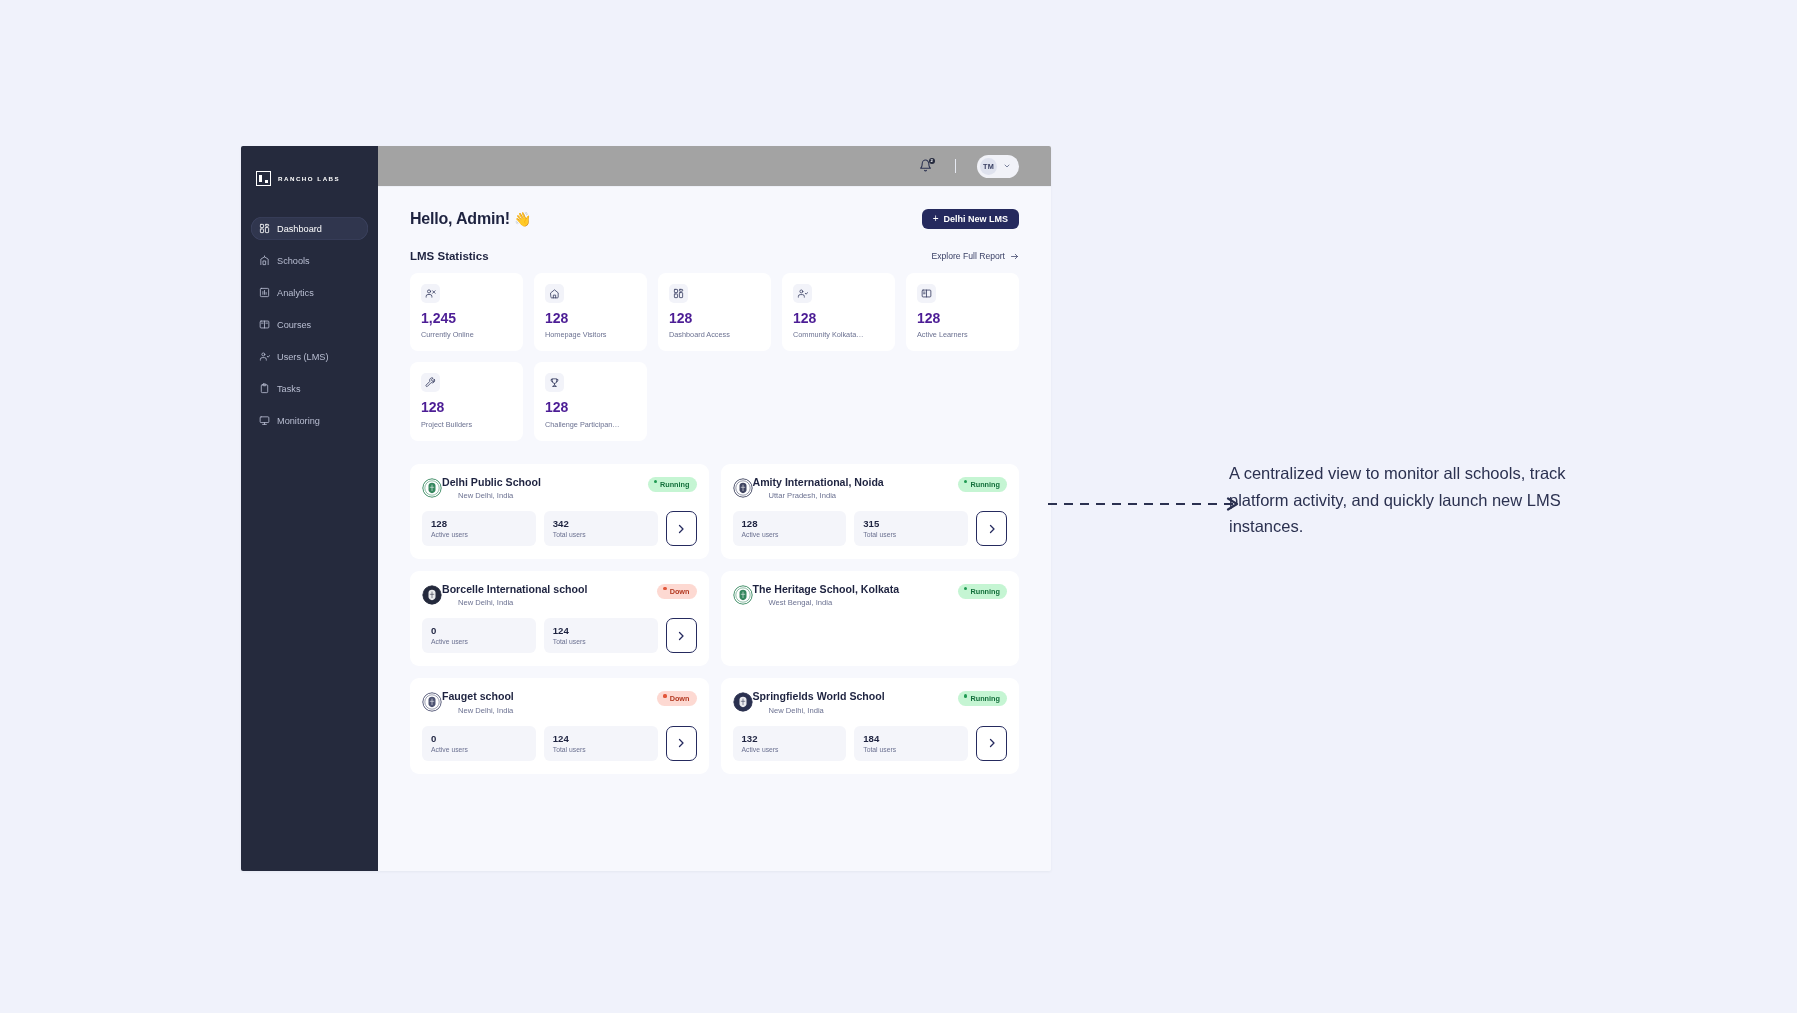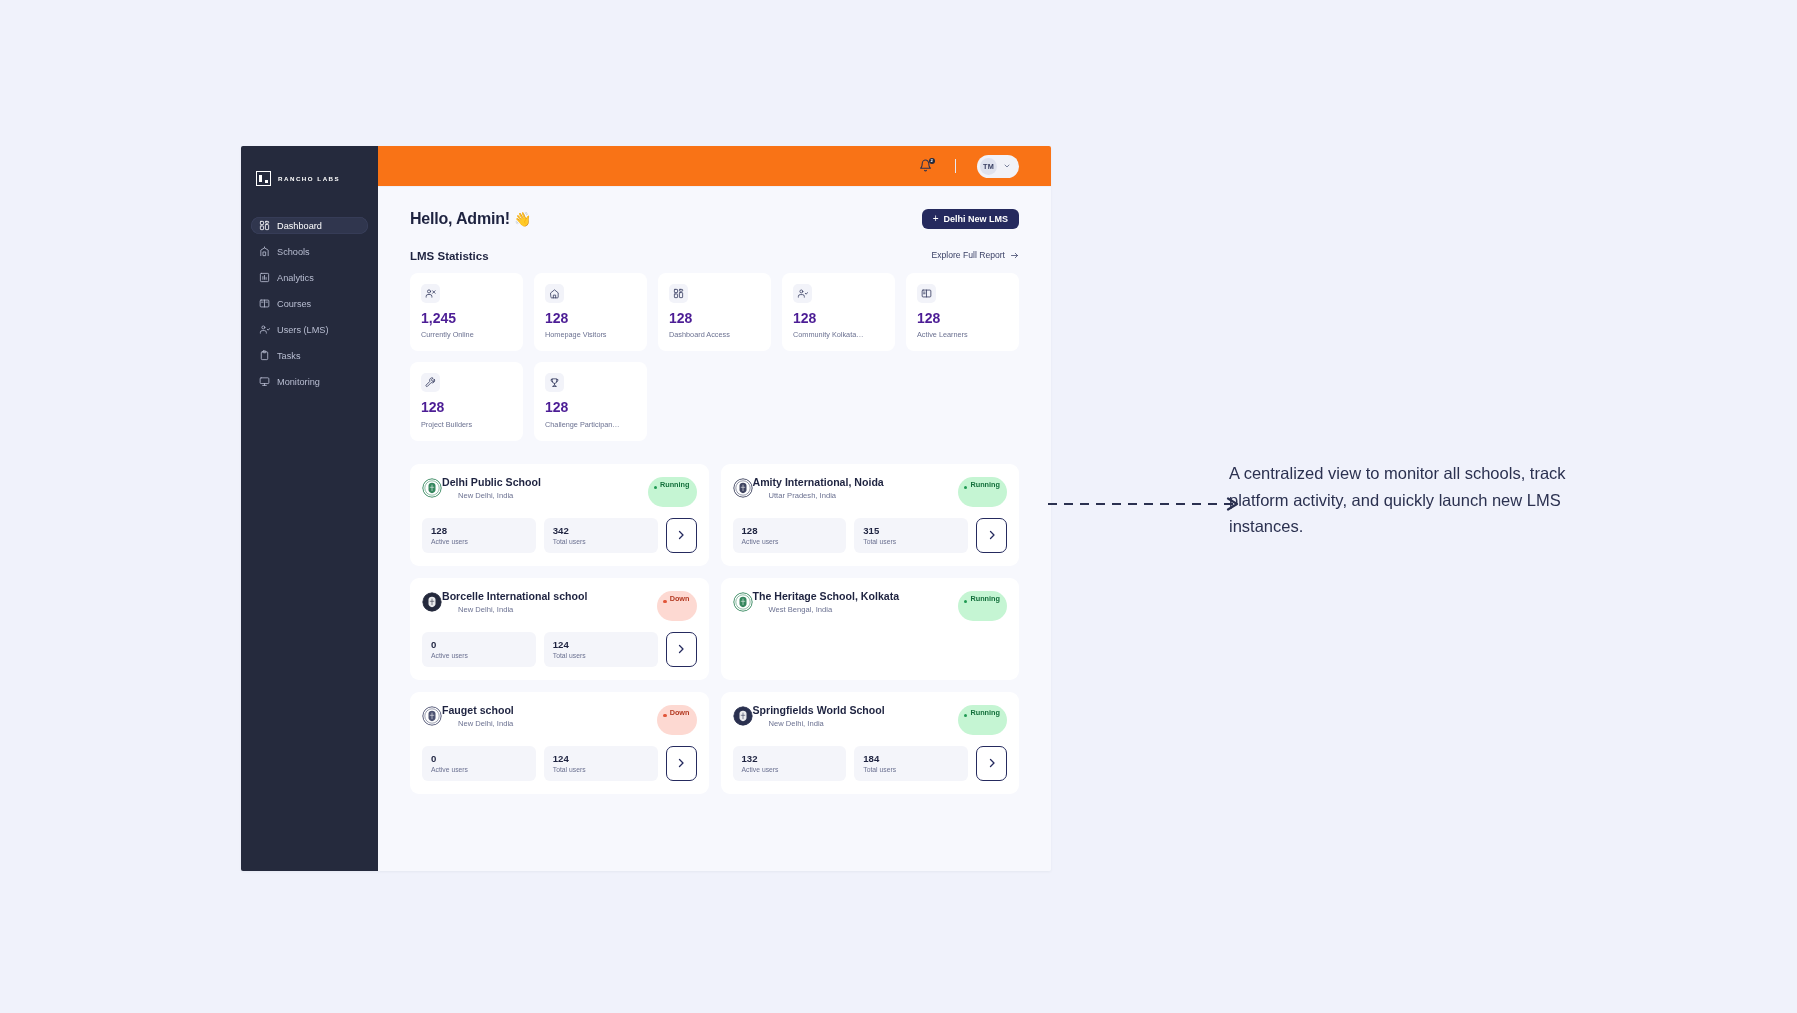--- a/index.html
+++ b/index.html
@@ -48,21 +48,21 @@
     width:3px; height:3px; background:#fff;
   }
   .brand-text {
     color:#fff; font-size:6.2px; letter-spacing:1.5px; font-weight:600;
     white-space:nowrap;
   }
 
   #nav { margin-top:24px; }
   .nav-item {
     display:flex; align-items:center; gap:7px;
-    height:17px;
+    height:23px;
     margin:0 10px 9px 10px;
     padding-left:8px;
     border-radius:11px;
     color:#b9bed2;
     font-size:9.2px;
     cursor:pointer;
     white-space:nowrap;
   }
   .nav-item.active {
     background:#30364e;
@@ -76,21 +76,21 @@
   #main {
     flex:1;
     background:#f7f8fd;
     display:flex; flex-direction:column;
     min-width:0;
   }
 
   
   #topbar {
     height:41px;
-    background:#f97316;
+    background:#a3a3a3;
     border-bottom:1px solid #eef0f7;
     display:flex; align-items:center; justify-content:flex-end;
     padding-right:32px;
     gap:21px;
     flex:0 0 41px;
   }
   .bell-wrap { position:relative; width:15px; height:15px; cursor:pointer; }
   .bell-wrap svg { width:13px; height:13px; display:block; color:#2b3150; }
   .bell-badge {
     position:absolute; top:-1px; right:-1px;
@@ -130,21 +130,21 @@
     font-size:9px; font-weight:600;
     border:none; border-radius:6px;
     height:20px; padding:0 11px;
     display:flex; align-items:center; gap:5px;
     cursor:pointer;
     white-space:nowrap;
   }
   .btn-primary .plus { font-size:10px; font-weight:400; line-height:1; }
 
   .sec-row {
-    display:flex; align-items:flex-start; justify-content:space-between;
+    display:flex; align-items:center; justify-content:space-between;
     margin-bottom:11px;
   }
   .sec-title { font-size:11.5px; font-weight:700; color:#1e2340; }
   .sec-link {
     font-size:8.6px; color:#3b4166; font-weight:500;
     display:flex; align-items:center; gap:5px; cursor:pointer;
     white-space:nowrap;
   }
   .arrow-r { width:9px; height:9px; display:block; }
 
@@ -191,22 +191,22 @@
     flex:0 0 20px; margin-top:2px;
     display:flex; align-items:center; justify-content:center;
     position:relative; overflow:hidden;
   }
   .sc-logo svg { width:20px; height:20px; display:block; }
   .sc-titles { flex:1; min-width:0; }
   .sc-name { font-size:10.6px; font-weight:700; color:#1e2340; line-height:1.25; white-space:nowrap; }
   .sc-loc { font-size:7.6px; color:#6b7191; margin-top:2px;padding-left:16px; }
   .badge {
     font-size:7.3px; font-weight:600;
-    border-radius:20px; padding:3px 7px 18px 6px;
-    display:flex; align-items:flex-end; gap:3px;
+    border-radius:20px; padding:3px 7px 3px 6px;
+    display:flex; align-items:flex-start; gap:3px;
     white-space:nowrap; margin-top:1px;
   }
   .badge .dot { width:3.2px; height:3.2px; border-radius:50%; display:block; }
   .badge.running { background:#c5f5d3; color:#14703c; }
   .badge.running .dot { background:#1f9a53; }
   .badge.down { background:#fdd9d2; color:#b33a22; }
   .badge.down .dot { background:#e2563a; }
 
   .sc-stats { display:flex; align-items:stretch; gap:8px; }
   .sc-metric {

